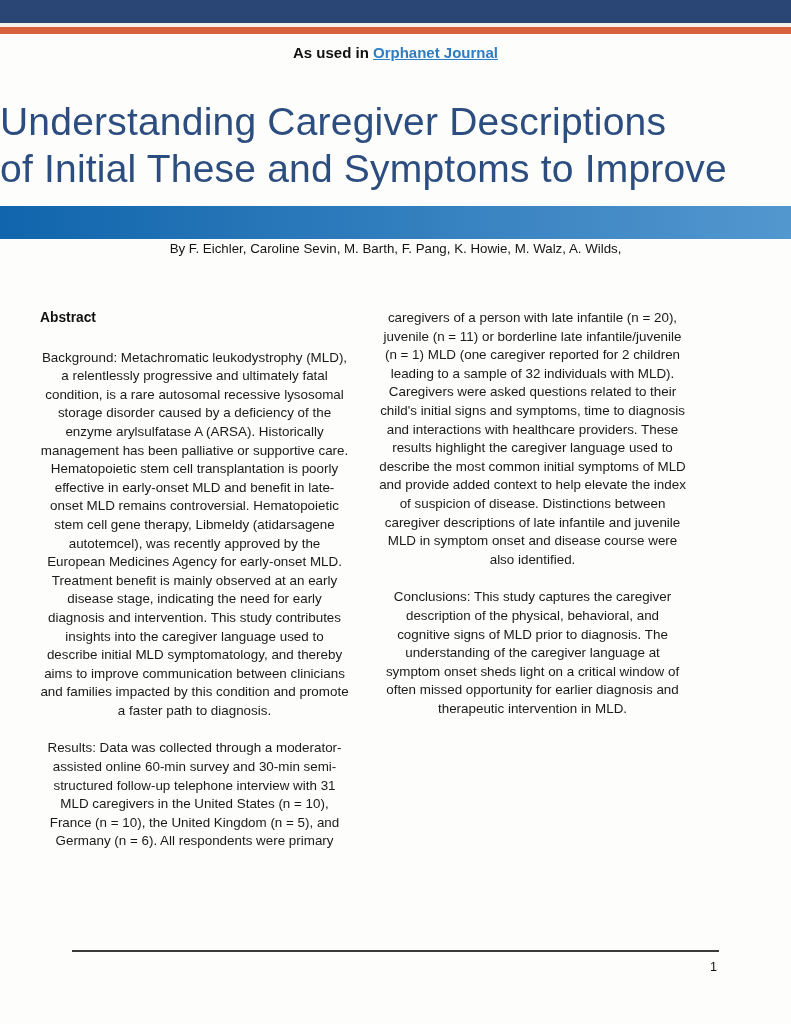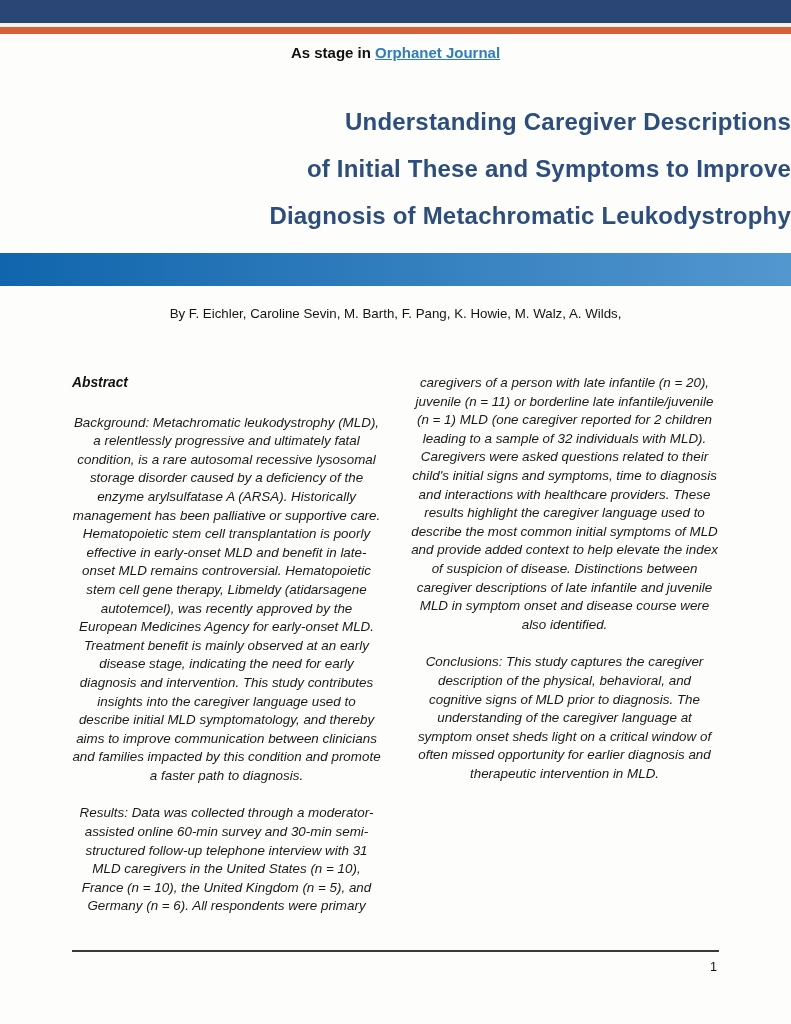--- a/index.html
+++ b/index.html
@@ -26,48 +26,46 @@
     color: #111;
   }
   .seen-line a {
     color: var(--link_blue, #2e7cc3);
     text-decoration: underline;
     cursor: pointer;
   }
 
   .article-title {
     margin-top: 37px;
-    text-align: right;
+    text-align: left;
     color: var(--title_navy, #2c4d7f);
-    font-size: 24px;
+    font-size: 39px;
     line-height: 47px;
-    font-weight: 700;
+    font-weight: 400;
     letter-spacing: 0.2px;
   }
 
   .band {
     margin-top: 14px;
     height: 33px;
     background: linear-gradient(90deg, var(--band_left, #1065ac) 0%, var(--band_right, #5397cf) 100%);
   }
 
   .authors {
-    margin-top: 18px;
     text-align: center;
     font-size: 13.3px;
     line-height: 20px;
     color: #141414;
   }
 
   .content {
     display: flex;
     gap: 29px;
-    padding: 0 72px;
+    padding: 0 40px;
     margin-top: 50px;
-    font-style: italic;
   }
   .col {
     width: 309px;
     font-size: 13.4px;
     line-height: 18.6px;
     color: #1a1a1a;
   }
   .abstract-heading {
     font-size: 13.8px;
     font-weight: 700;
@@ -91,26 +89,25 @@
     padding-right: 2px;
   }
 </style>
 </head>
 <body>
 
 <div class="top-navy"></div>
 <div class="top-gap"></div>
 <div class="top-orange"></div>
 
-<div class="seen-line"><span>As stage in </span><a href="#">Orphanet Journal</a></div>
+<div class="seen-line"><span>As used in </span><a href="#">Orphanet Journal</a></div>
 
 <div class="article-title">
   <div>Understanding Caregiver Descriptions</div>
   <div>of Initial These and Symptoms to Improve</div>
-  <div>Diagnosis of Metachromatic Leukodystrophy</div>
 </div>
 
 <div class="band"></div>
 
 <div class="authors">
   <div>By F. Eichler, Caroline Sevin, M. Barth, F. Pang, K. Howie, M. Walz, A. Wilds,</div>
 </div>
 
 <div class="content">
   <div class="col">

